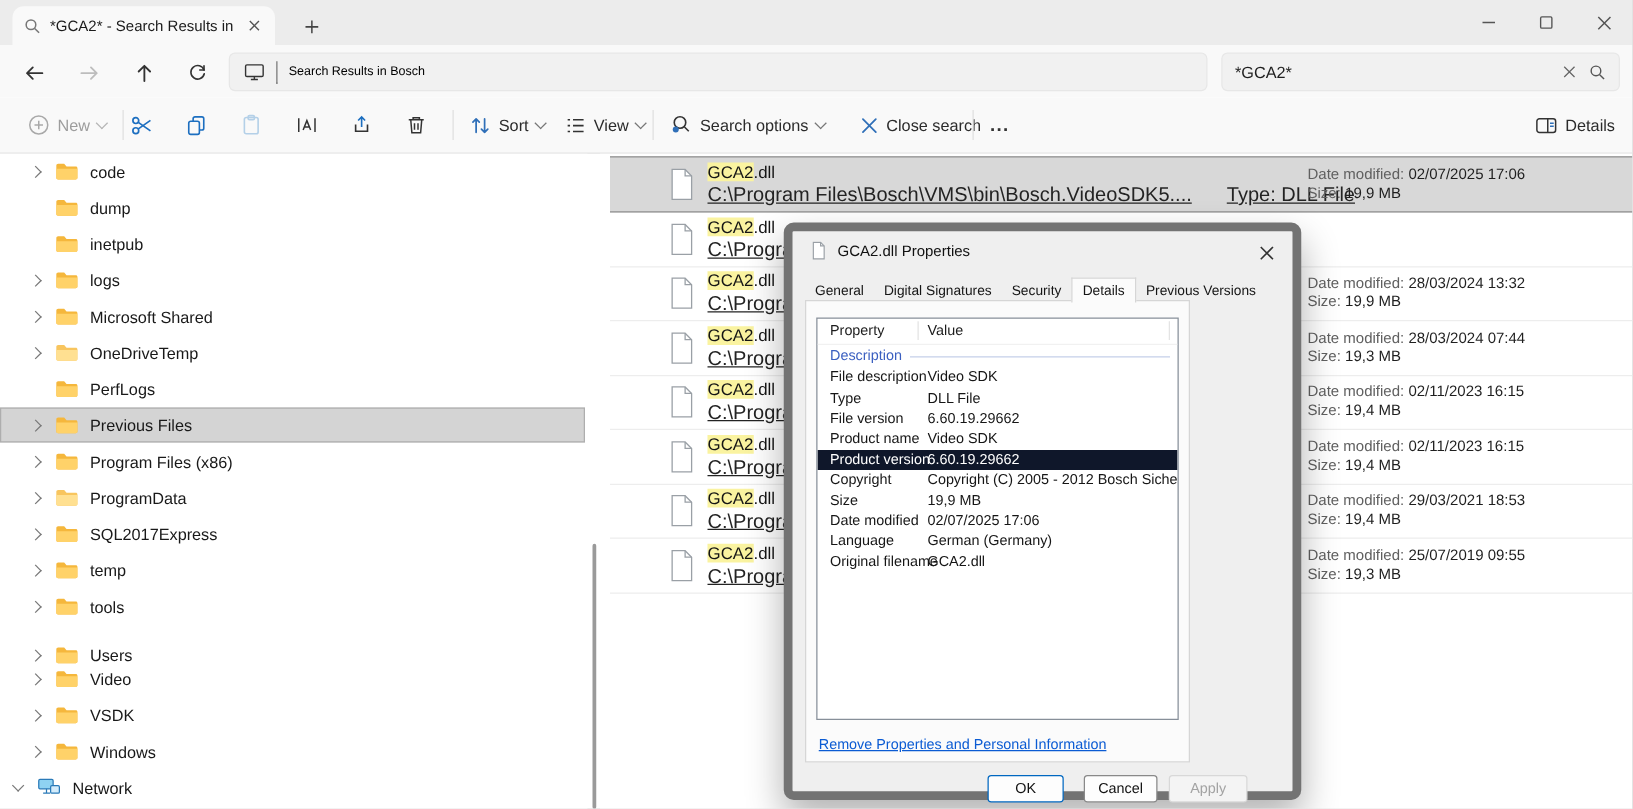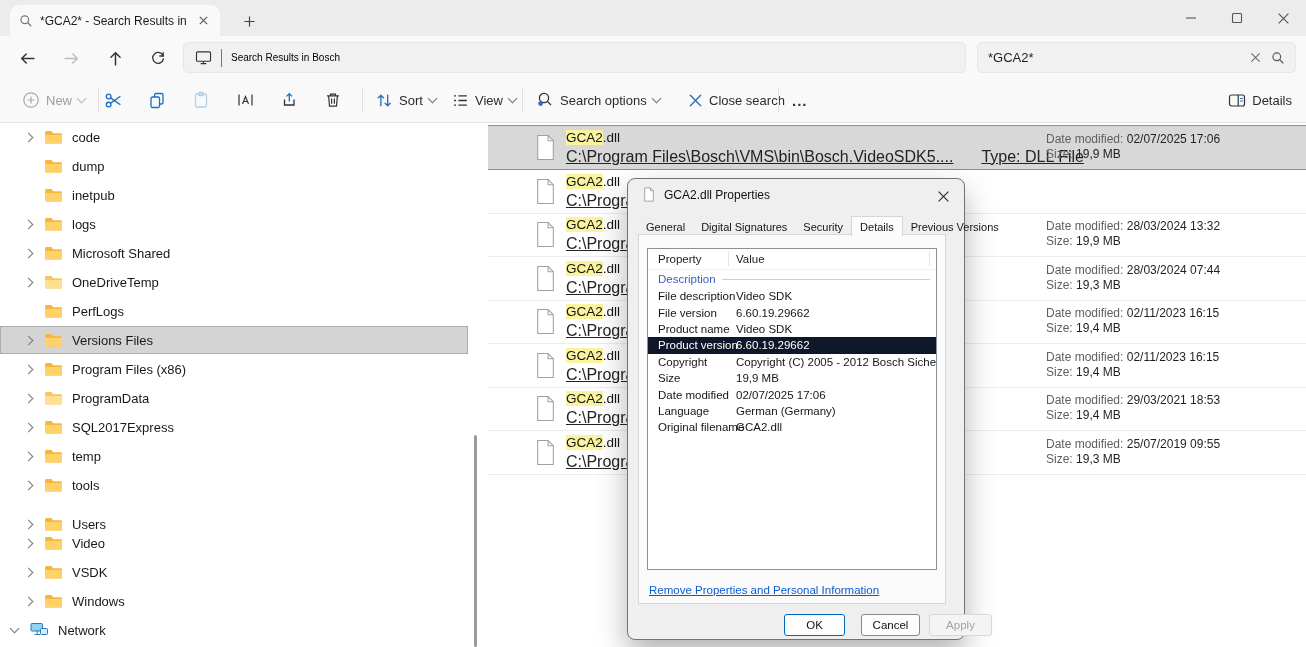--- a/index.html
+++ b/index.html
@@ -53,22 +53,22 @@
   .frow.sel{background:#d8d8d8;border-top:1px solid #8f8f8f;border-bottom:1px solid #8f8f8f;}
   .ficon{position:absolute;left:47px;top:8px;}
   .fname{position:absolute;left:78px;top:4px;font-size:13.5px;color:#141414;white-space:nowrap;}
   .fname .hl{background:#faf3a0;}
   .fpath{position:absolute;left:78px;top:22px;font-size:16px;color:#232323;white-space:nowrap;text-decoration:underline;}
   .ftype{margin-left:28px;}
   .finfo{position:absolute;left:558px;top:6px;font-size:12px;color:#606060;line-height:15px;white-space:nowrap;}
   .finfo b{font-weight:normal;color:#1f1f1f;}
 
   
-  .dialog{position:absolute;left:627px;top:178px;width:338px;height:462px;background:#efefef;
-    border:1px solid #737373;border-radius:8px;box-shadow:0 14px 30px rgba(0,0,0,.30);box-sizing:border-box;z-index:10;}
+  .dialog{position:absolute;left:627px;top:178px;width:414px;height:462px;background:#efefef;
+    border:7px solid #737373;border-radius:8px;box-shadow:0 14px 30px rgba(0,0,0,.30);box-sizing:border-box;z-index:10;}
   .dlg-title{position:absolute;left:15px;top:8px;display:flex;align-items:center;gap:9px;font-size:12px;color:#111;}
   .dlg-x{position:absolute;right:11px;top:7px;width:20px;height:20px;display:flex;align-items:center;justify-content:center;}
   .dlg-tabs{position:absolute;left:10px;top:38px;height:18px;display:flex;align-items:flex-end;font-size:11px;color:#151515;z-index:3;}
   .dtab{padding:3px 7px 2px;border:1px solid transparent;border-bottom:none;white-space:nowrap;}
   .dtab.active{background:#fbfbfb;border-color:#d6d6d6;padding:4px 8px 3px;margin-bottom:-1px;position:relative;}
   .dlg-page{position:absolute;left:10px;top:55px;width:308px;height:370px;background:#fbfbfb;border:1px solid #d6d6d6;box-sizing:border-box;}
   .dlg-list{position:absolute;left:8px;top:13px;width:290px;height:322px;background:#fff;border:1px solid #878f99;box-sizing:border-box;font-size:11.5px;overflow:hidden;}
   .dl-head{position:relative;height:20px;border-bottom:1px solid #f1f1f1;color:#1c1c1c;}
   .dl-head .c1{position:absolute;left:10px;top:4px;}
   .dl-head .c2{position:absolute;left:88px;top:4px;}
@@ -369,21 +369,21 @@
     <div class="snode sel" style="top:203px">
       <span class="chevbox">
           <span class="chev right"></span>
         </span>
       <span class="icn">
           <svg width="19" height="15" viewBox="0 0 20 16">
             <path d="M1 2.5 C1 1.7 1.7 1 2.5 1 h5.2 l2 2.4 h8 c.7 0 1.3 .6 1.3 1.3 V13 c0 .8 -.7 1.5 -1.5 1.5 h-15 C1.7 14.5 1 13.8 1 13 Z" fill="#f5b73c"></path>
             <path d="M1 5.4 h18 V13 c0 .8 -.7 1.5 -1.5 1.5 h-15 C1.7 14.5 1 13.8 1 13 Z" fill="#ffd269"></path>
           </svg>
         </span>
-      <span class="lbl">Versions Files</span>
+      <span class="lbl">Previous Files</span>
     </div>
     <div class="snode" style="top:232px">
       <span class="chevbox">
           <span class="chev right"></span>
         </span>
       <span class="icn">
           <svg width="19" height="15" viewBox="0 0 20 16">
             <path d="M1 2.5 C1 1.7 1.7 1 2.5 1 h5.2 l2 2.4 h8 c.7 0 1.3 .6 1.3 1.3 V13 c0 .8 -.7 1.5 -1.5 1.5 h-15 C1.7 14.5 1 13.8 1 13 Z" fill="#f5b73c"></path>
             <path d="M1 5.4 h18 V13 c0 .8 -.7 1.5 -1.5 1.5 h-15 C1.7 14.5 1 13.8 1 13 Z" fill="#ffd269"></path>
           </svg>
@@ -653,20 +653,24 @@
           <span class="vdiv" style="left:80px"></span>
           <span class="vdiv" style="left:281px"></span>
         </div>
         <div class="dl-group">Description</div>
 
         <div class="prow">
           <span class="pn">File description</span>
             <span class="pv">Video SDK</span>
         </div>
         <div class="prow">
+          <span class="pn">Type</span>
+            <span class="pv">DLL File</span>
+        </div>
+        <div class="prow">
           <span class="pn">File version</span>
             <span class="pv">6.60.19.29662</span>
         </div>
         <div class="prow">
           <span class="pn">Product name</span>
             <span class="pv">Video SDK</span>
         </div>
         <div class="prow sel">
           <span class="pn">Product version</span>
             <span class="pv">6.60.19.29662</span>

